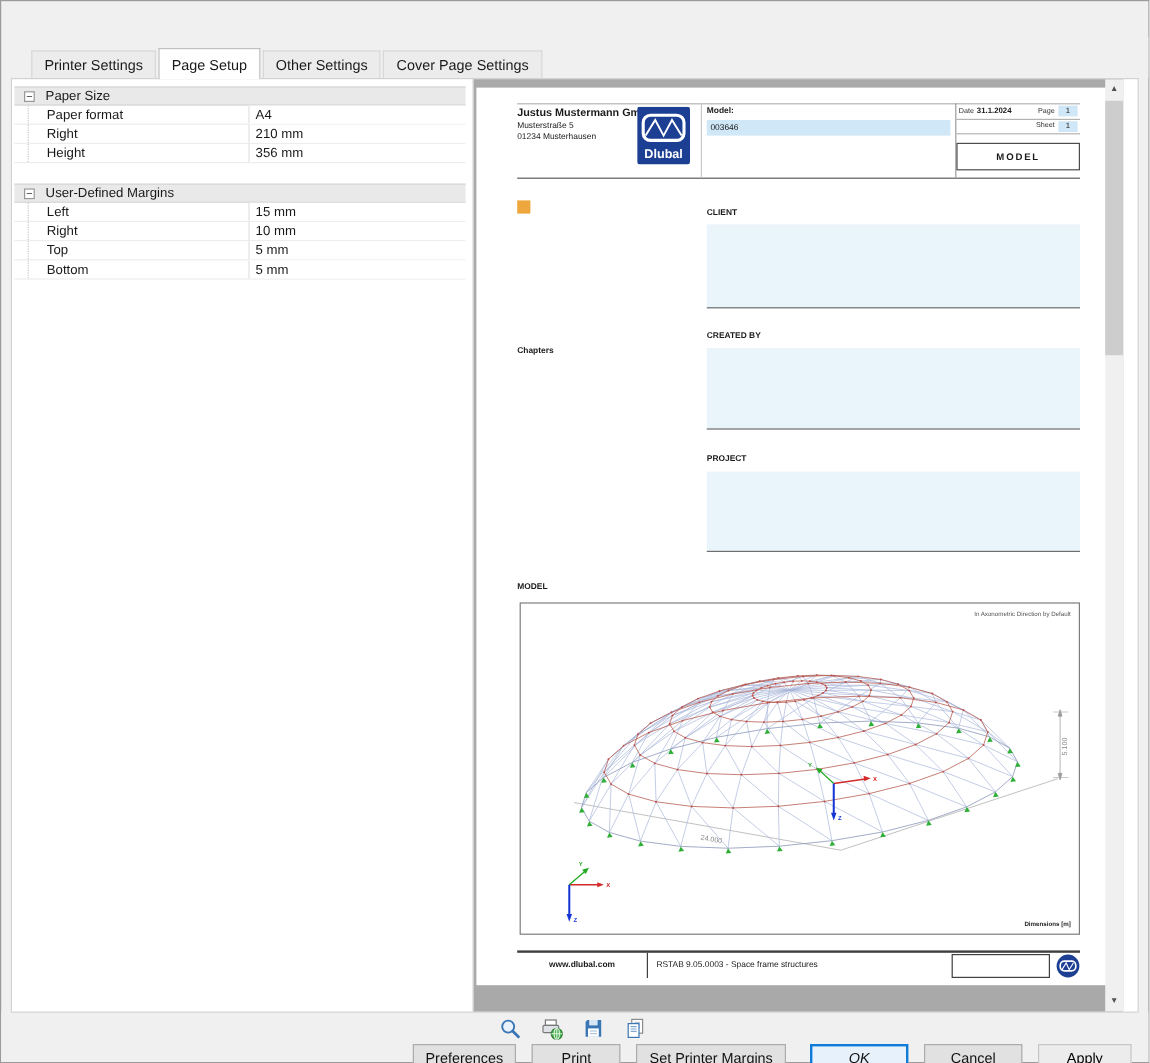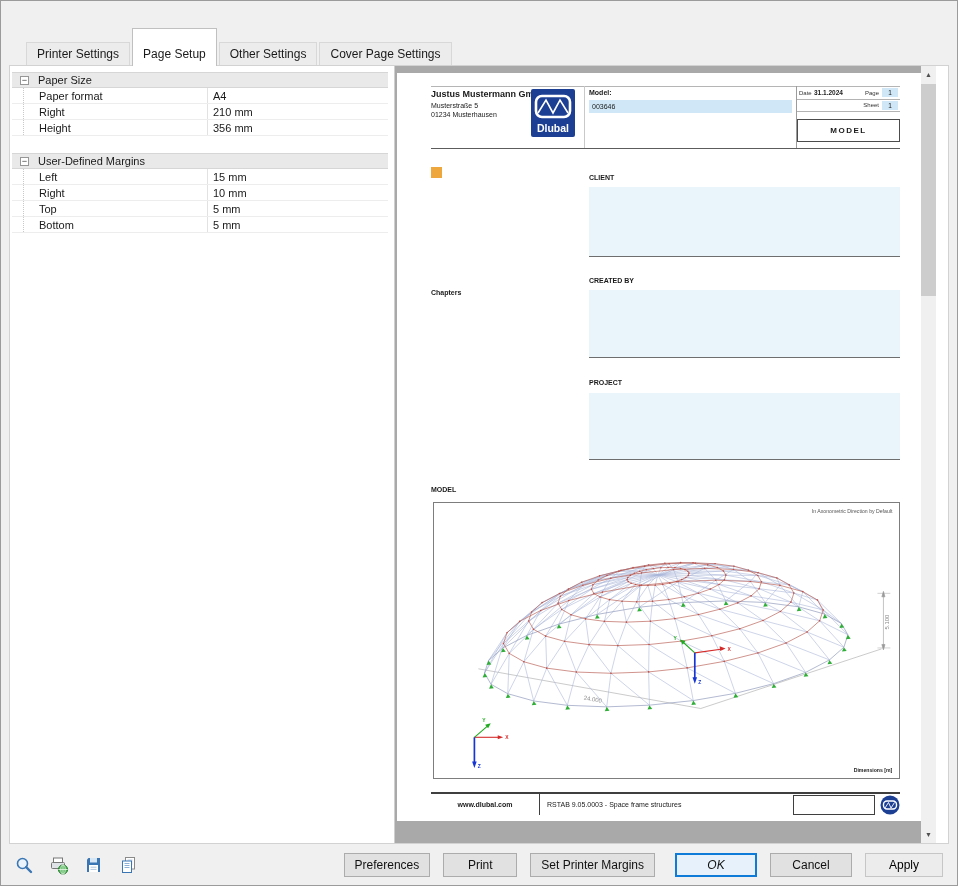--- a/index.html
+++ b/index.html
@@ -12,21 +12,21 @@
   .app-icon { margin-left:9px; width:17px; height:17px; display:inline-flex; flex:none; }
   .title { margin-left:8px; font-size:12px; color:#000; }
   .winbtns { margin-left:auto; display:flex; height:100%; }
   .winbtn { width:45px; height:100%; border:none; background:transparent; display:flex; align-items:center; justify-content:center; font-size:12px; color:#111; cursor:pointer; font-family:inherit; }
   .maxbox { width:10px; height:9px; border:1px solid #111; display:inline-block; }
   .closeglyph { font-size:13px; line-height:1; }
 
   
   .tabstrip { position:absolute; top:30px; left:0; right:0; height:34px; display:flex; align-items:flex-end; padding-left:9px; background:#f0f0f0;margin-left:16px; }
   .tab { padding:4px 10px; font-size:12px; color:#1a1a1a; background:#ececec; border:1px solid #d8d8d8; border-bottom:none; margin-right:2px; cursor:pointer; white-space:nowrap; }
-  .tab.active { background:#fff; padding-top:18px; padding-bottom:5px; border-color:#c0c0c0; position:relative; z-index:3; margin-bottom:-1px; }
+  .tab.active { background:#fff; padding-top:6px; padding-bottom:5px; border-color:#c0c0c0; position:relative; z-index:3; margin-bottom:-1px; }
 
   
   .tabpage { position:absolute; top:64px; left:8px; right:8px; bottom:41px; background:#fff; border:1px solid #d2d2d2; z-index:1; }
 
   
   .propgrid { position:absolute; left:2px; top:6px; width:376px; font-size:11px; color:#1a1a1a; }
   .pg-group { display:flex; align-items:center; height:16px; background:#e9e9e9; border-top:1px solid #d6d6d6; border-bottom:1px solid #d6d6d6; }
   .expander { width:9px; height:9px; margin-left:8px; margin-right:9px; border:1px solid #979797; background:#fff; font-size:9px; line-height:7px; text-align:center; color:#333; cursor:pointer; flex:none; }
   .pg-row { display:flex; align-items:center; height:16px; border-bottom:1px solid #ededed; }
   .pg-gutter { width:12px; align-self:stretch; border-right:1px dotted #c9c9c9; flex:none; }
@@ -77,21 +77,21 @@
 
   .pv-footer { position:absolute; left:34px; top:719px; width:469px; height:23px; border-top:2px solid #3f3f3f; display:flex; align-items:center; font-size:7px; }
   .f-site { width:108px; text-align:center; font-weight:bold; flex:none; }
   .f-div { width:1px; align-self:stretch; background:#3f3f3f; flex:none; }
   .f-prog { padding-left:7px; white-space:nowrap; }
   .f-spacer { flex:1; }
   .f-box { width:82px; height:20px; border:1px solid #3f3f3f; background:#fff; flex:none; }
   .f-logo { width:20px; height:20px; margin-left:5px; flex:none; }
 
   
-  .bottombar { position:absolute; left:0; right:0; bottom:0; height:41px; display:flex; align-items:center; padding:0 14px 0 10px; background:#f0f0f0; }
+  .bottombar { position:absolute; left:0; right:0; bottom:0; height:41px; display:flex; align-items:center; padding:0 14px 0 10px; background:#f0f0f0;flex-direction:column; }
   .toolicons { display:flex; gap:9px; }
   .toolbtn { width:26px; height:26px; border:none; background:transparent; display:flex; align-items:center; justify-content:center; cursor:pointer; }
   .btns { margin-left:auto; display:flex; align-items:center; gap:13px; }
   .btn { height:24px; min-width:70px; padding:0 10px; font-size:12px; font-family:inherit; background:#e1e1e1; border:1px solid #acacac; color:#111; cursor:pointer; }
   .btn.primary { border:2px solid #0d7bd7; background:#e6f1fb; margin-left:7px;font-style:italic; }
   .btn.disabled { color:#000000; background:#ececec; border-color:#c6c6c6; cursor:default; }
   .dim-text { font-size:6px; fill:#8a8a8a; }
 </style>
 </head>
 <body>

